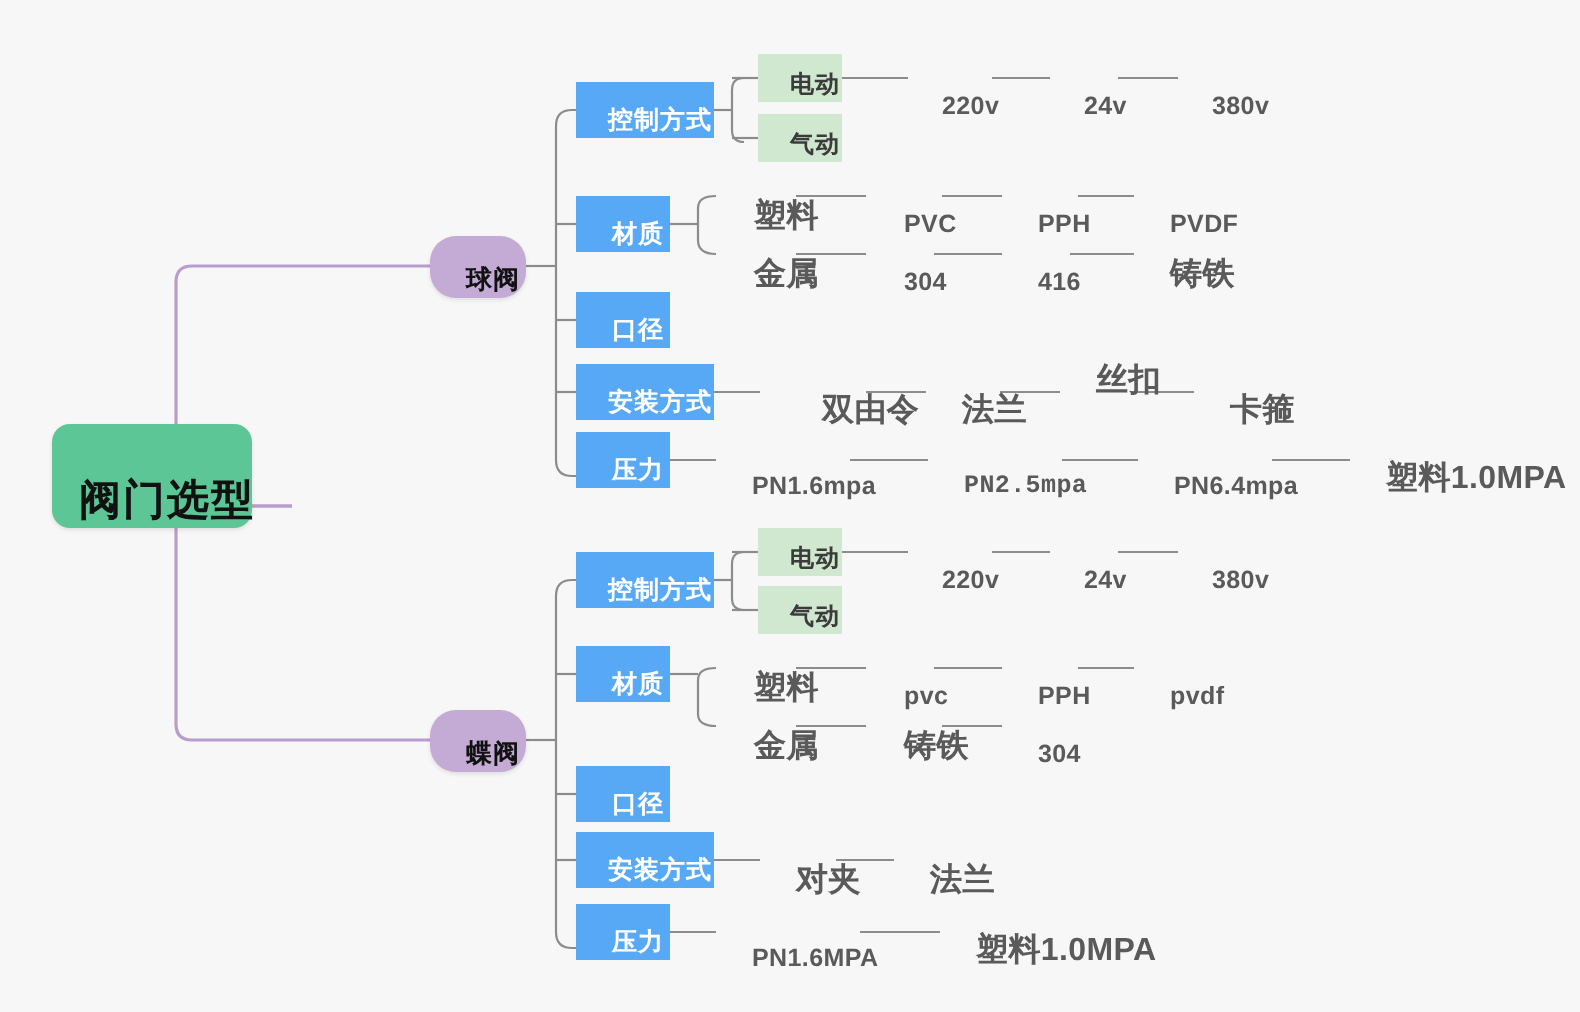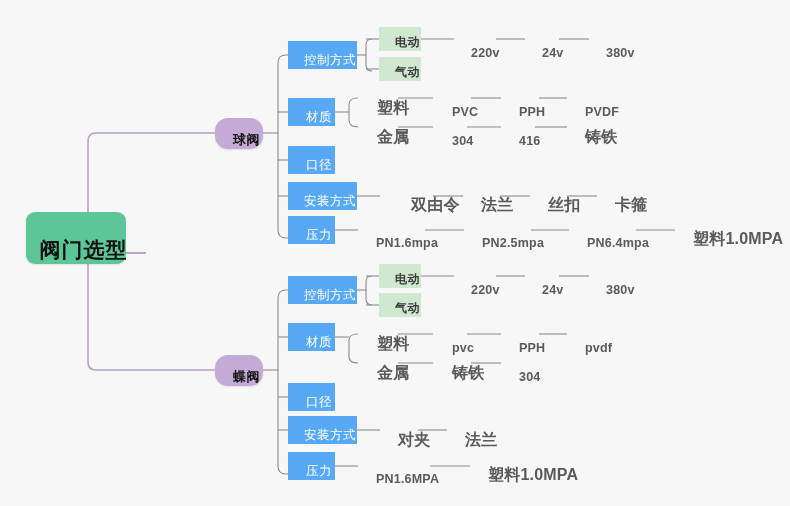--- a/index.html
+++ b/index.html
@@ -33,21 +33,21 @@
     color:#111;
     font-weight:bold;
     font-size:13px;
     letter-spacing:.5px;
     box-shadow:0 1px 2px rgba(0,0,0,0.10);
   }
   
   .node.lvl3{
     background:#57a9f6;
     color:#ffffff;
-    font-weight:normal;
+    font-weight:bold;
     font-size:12.5px;
     letter-spacing:.5px;
   }
   
   .node.lvl4{
     background:#cfe8cf;
     color:#3b3b3b;
     font-weight:bold;
     font-size:12px;
     letter-spacing:.5px;
@@ -202,34 +202,34 @@
 
   <div class="node lvl3" style="left: 288px; top: 182px; width: 69px; height: 28px;">
       <span>安装方式</span>
     </div>
   <div class="node leaf cjk" style="left: 396px; top: 187px; width: 48px; height: 17px;">
       <span>双由令</span>
     </div>
   <div class="node leaf cjk" style="left: 466px; top: 187px; width: 32px; height: 17px;">
       <span>法兰</span>
     </div>
-  <div class="node leaf cjk" style="left: 533px; top: 187px; width: 32px; height: 17px;">
+  <div class="node leaf cjk" style="left: 533px; top: 172px; width: 32px; height: 17px;">
       <span>丝扣</span>
     </div>
   <div class="node leaf cjk" style="left: 600px; top: 187px; width: 32px; height: 17px;">
       <span>卡箍</span>
     </div>
 
   <div class="node lvl3" style="left: 288px; top: 216px; width: 47px; height: 28px;">
       <span>压力</span>
     </div>
   <div class="node leaf" style="left: 361px; top: 221px; width: 62px; height: 17px;">
       <span>PN1.6mpa</span>
     </div>
-  <div class="node leaf" style="left: 467px; top: 221px; width: 62px; height: 17px;">
+  <div class="node leaf" style="left: 467px; top: 221px; width: 62px; height: 17px; font-family: Liberation Mono, monospace;">
       <span>PN2.5mpa</span>
     </div>
   <div class="node leaf" style="left: 572px; top: 221px; width: 62px; height: 17px;">
       <span>PN6.4mpa</span>
     </div>
   <div class="node leaf cjk" style="left: 678px; top: 221px; width: 74px; height: 17px;">
       <span>塑料1.0MPA</span>
     </div>
 
   <div class="node lvl2" style="left: 215px; top: 355px; width: 48px; height: 31px;">

